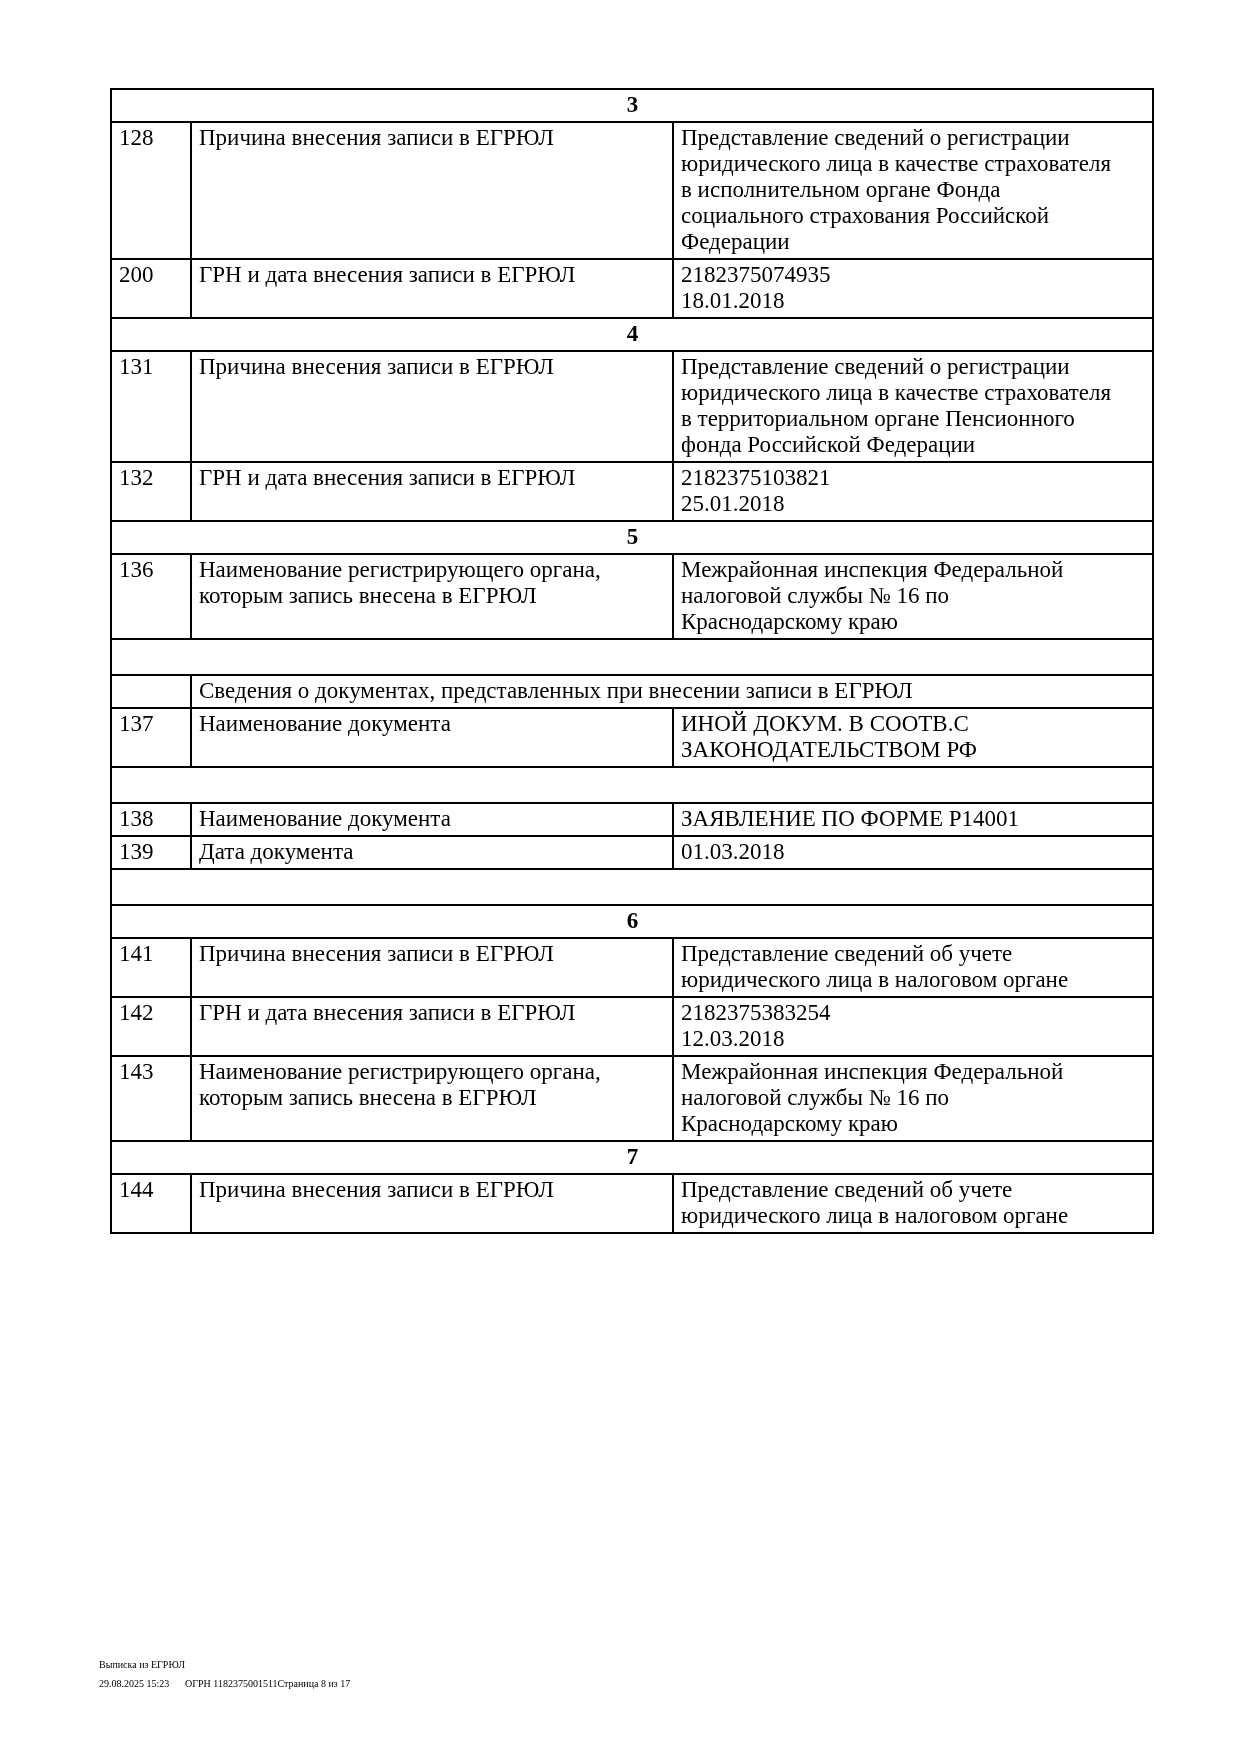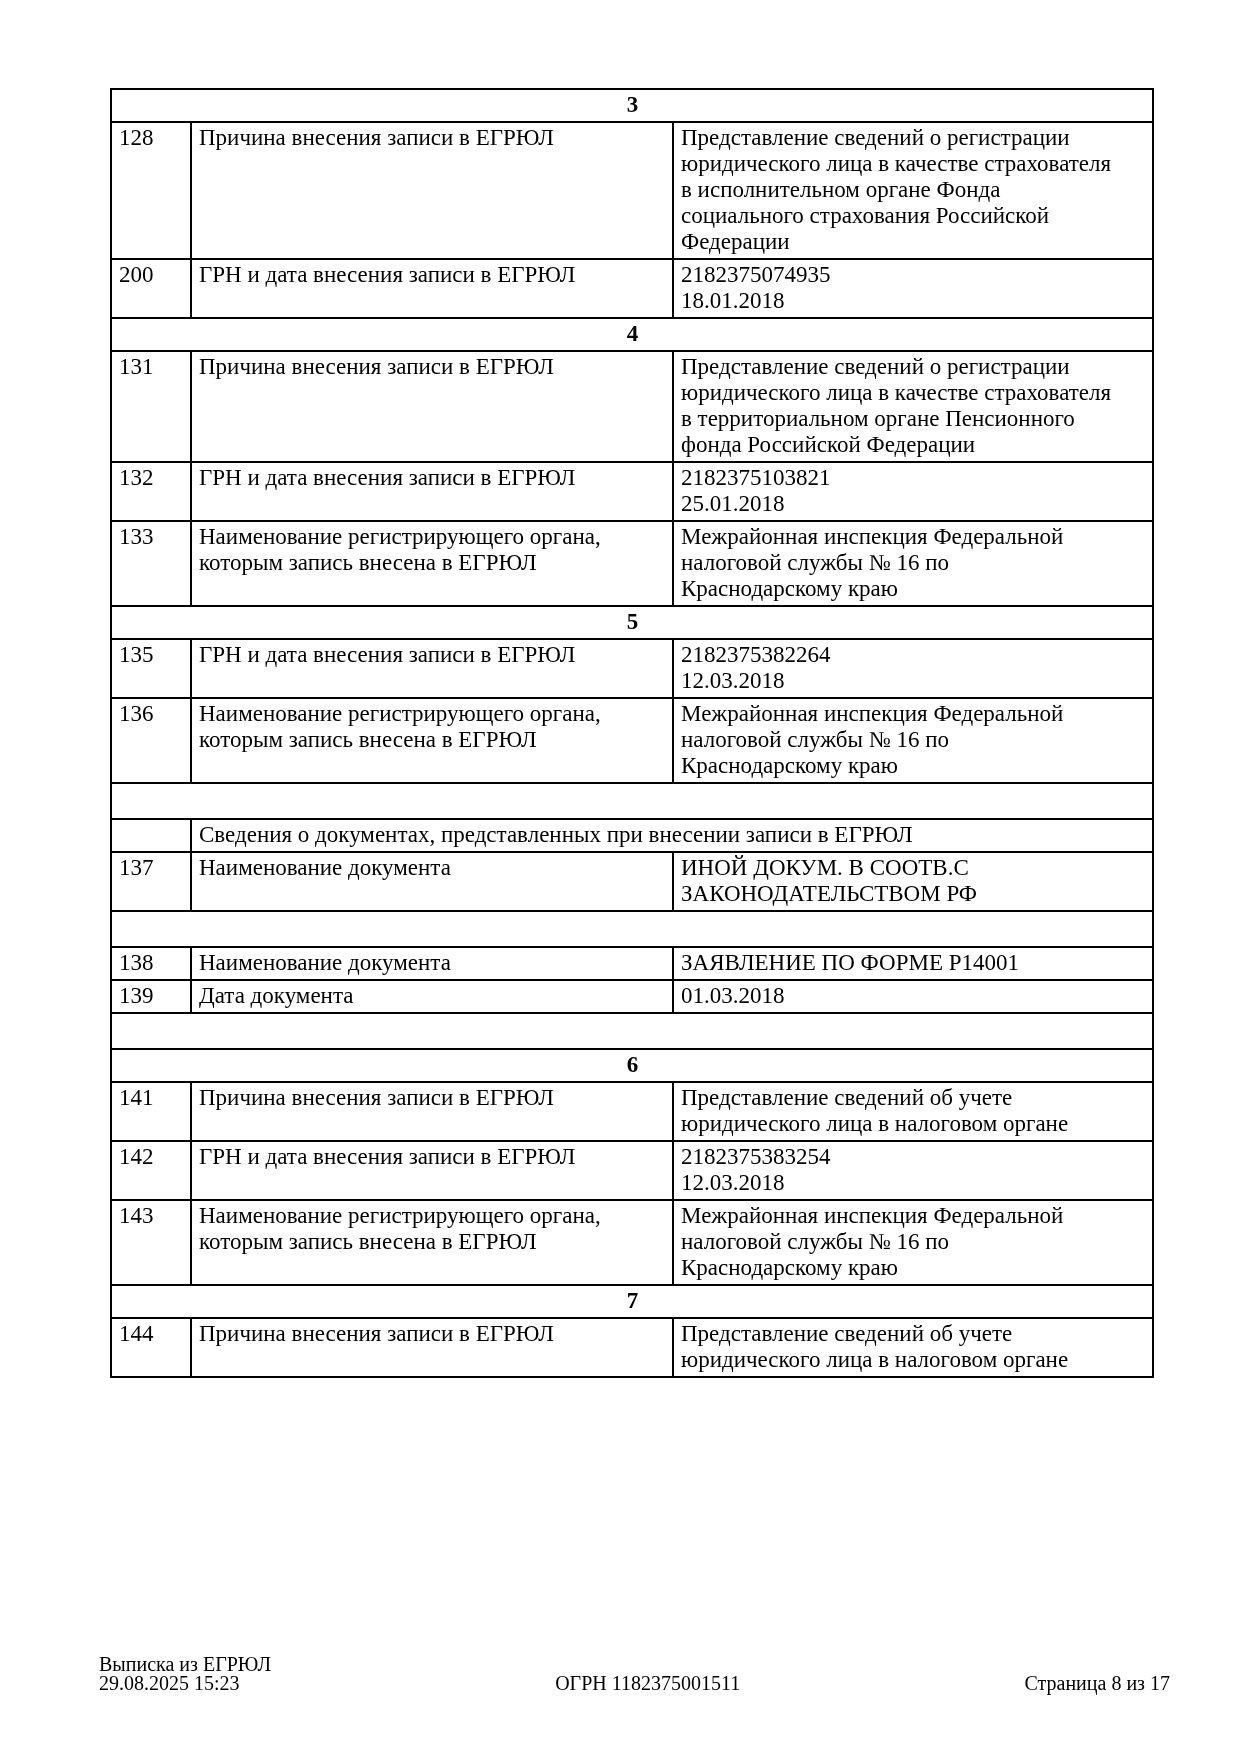--- a/index.html
+++ b/index.html
@@ -43,26 +43,25 @@
     font-weight: bold;
     padding: 2px 0 3px 0;
   }
   td.spacer {
     height: 29px;
     padding: 0;
   }
   .footer {
     position: absolute;
     left: 99px;
-    right: 70px;
+    right: 77px;
     top: 1655px;
     display: flex;
-    justify-content: space-between;
     align-items: flex-end;
-    font-size: 20px;
+    font-size: 10px;
     line-height: 19px;
   }
   .footer .left-block { text-align: left; }
   .footer .center-block { text-align: center; }
   .footer .right-block { text-align: right; }
 </style>
 </head>
 <body>
 
 <div class="page">
@@ -103,35 +102,21 @@
 в территориальном органе Пенсионного
 фонда Российской Федерации</td>
         </tr>
         <tr>
           <td class="num">132</td>
           <td class="field">ГРН и дата внесения записи в ЕГРЮЛ</td>
           <td class="value">2182375103821
 25.01.2018</td>
         </tr>
         <tr>
-          <td class="num">133</td>
-          <td class="field">Наименование регистрирующего органа,
-которым запись внесена в ЕГРЮЛ</td>
-          <td class="value">Межрайонная инспекция Федеральной
-налоговой службы № 16 по
-Краснодарскому краю</td>
-        </tr>
-        <tr>
           <td class="section" colspan="3">5</td>
-        </tr>
-        <tr>
-          <td class="num">135</td>
-          <td class="field">ГРН и дата внесения записи в ЕГРЮЛ</td>
-          <td class="value">2182375382264
-12.03.2018</td>
         </tr>
         <tr>
           <td class="num">136</td>
           <td class="field">Наименование регистрирующего органа,
 которым запись внесена в ЕГРЮЛ</td>
           <td class="value">Межрайонная инспекция Федеральной
 налоговой службы № 16 по
 Краснодарскому краю</td>
         </tr>
         <tr>

